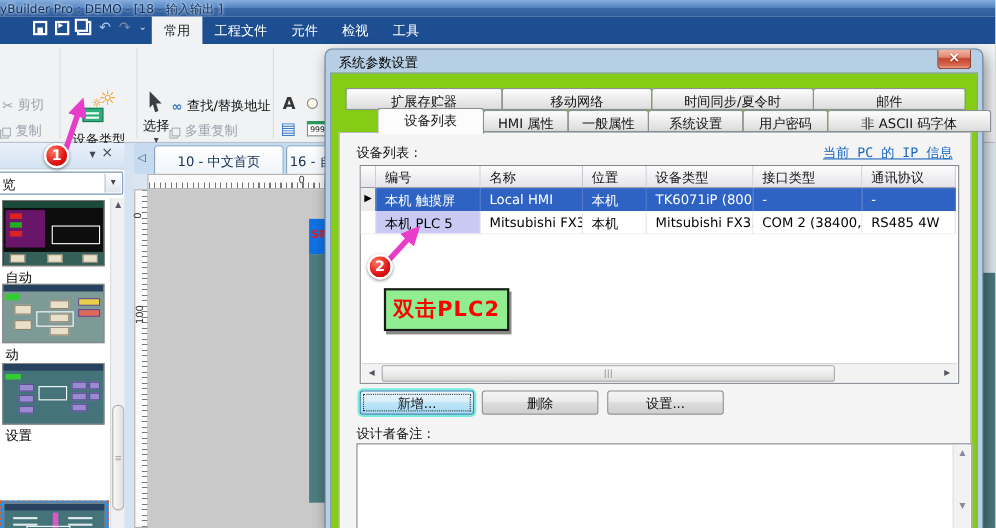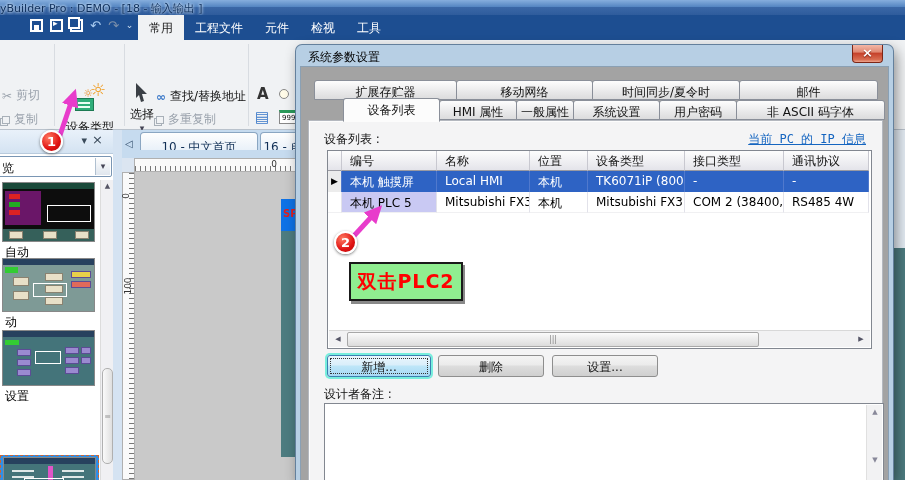--- a/index.html
+++ b/index.html
@@ -61,21 +61,21 @@
   .bbtn { position:absolute; background:#e8e0c8; border:1px solid #8a8270; }
   #t4sel { position:absolute; left:0; top:275px; width:99px; height:77px; background:#2e8fe8; outline:1px dashed #cc6633; outline-offset:-1px; }
   #pscroll { position:absolute; left:100px; top:50px; width:13px; height:300px; background:#f0f0f3; border-left:1px solid #dcdcdc; }
   #pscroll .sa { position:absolute; left:0; width:13px; height:13px; font-size:7px; color:#556; text-align:center; line-height:13px; cursor:pointer; }
   #pscroll .sthumb { position:absolute; left:1px; top:188px; width:11px; height:96px; background:linear-gradient(90deg,#fafafa,#dfdfdf); border:1px solid #b0b0b0; border-radius:5px; text-align:center; color:#999; font-size:8px; line-height:96px; cursor:grab; }
   #splitter { position:absolute; left:113px; top:130px; width:9px; height:350px; background:#d5e3f2; }
 
   
   #wtabs { position:absolute; left:122px; top:130px; width:174px; height:28px; background:#c6dbef; }
   #wtabs .navl { position:absolute; left:3px; top:8px; color:#35506e; font-size:10px; cursor:pointer; }
-  .wtab { position:absolute; top:2px; height:18px; background:linear-gradient(#fefefe,#e9f1f9); border:1px solid #8aa6c2; border-bottom:none; border-radius:4px 4px 0 0; text-align:center; padding-top:6px; font-size:12px; color:#102f55; overflow:hidden; white-space:nowrap; cursor:pointer; }
+  .wtab { position:absolute; top:2px; height:38px; background:linear-gradient(#fefefe,#e9f1f9); border:1px solid #8aa6c2; border-bottom:none; border-radius:4px 4px 0 0; text-align:center; padding-top:6px; font-size:12px; color:#102f55; overflow:hidden; white-space:nowrap; cursor:pointer; }
   #rulerh { position:absolute; left:134px; top:158px; width:162px; height:14px; background:#fafafa; border:1px solid #b0b0b0; }
   #rulerh .ticks { position:absolute; left:0; bottom:0; width:100%; height:5px; background:repeating-linear-gradient(to right,#777 0 1px,transparent 1px 5px); }
   #rulerh .r0 { position:absolute; right:18px; top:0; font-size:9px; color:#333; }
   #rulerv { position:absolute; left:122px; top:172px; width:13px; height:308px; background:#fafafa; border:1px solid #b0b0b0; }
   #rulerv .ticks { position:absolute; right:0; top:0; height:100%; width:5px; background:repeating-linear-gradient(to bottom,#777 0 1px,transparent 1px 5px); }
   .rv { position:absolute; left:0px; font-size:9px; color:#333; transform:rotate(-90deg); transform-origin:center; }
   #canvas { position:absolute; left:135px; top:172px; width:161px; height:308px; background:#c9c9c9; }
   #frag-sp { position:absolute; left:281px; top:199px; width:15px; height:32px; background:#0e72e6; color:#e01f1f; font-size:10px; font-weight:bold; overflow:hidden; padding:9px 0 0 2px; }
   #frag-teal { position:absolute; left:281px; top:231px; width:15px; height:226px; background:#4d7c80; }
   #rsliver-a { position:absolute; left:893px; top:130px; width:12px; height:118px; background:#e4ecf4; }
@@ -83,29 +83,29 @@
   #rsliver-c { position:absolute; left:890px; top:150px; width:3px; height:330px; background:#cfe4f2; }
 
   
   #dialog { position:absolute; left:296px; top:45px; width:597px; height:435px; z-index:20;
     background:#b7cfe4; border-radius:6px 6px 0 0; box-shadow:0 0 0 1px #64809c, 3px 5px 14px rgba(0,0,0,.45); }
   #dlg-title { position:absolute; left:12px; top:4px; font-size:12px; color:#000; }
   #dlg-close { position:absolute; right:10px; top:0; width:31px; height:18px; cursor:pointer;
     background:linear-gradient(#f4b7a6,#e08a74 40%,#c6432c 50%,#d86c50 85%,#eda48e);
     border:1px solid #7c2616; border-top:none; border-radius:0 0 4px 4px;
     color:#fff; font-weight:bold; font-size:13px; text-align:center; line-height:16px; text-shadow:0 1px 1px #7a1f10; }
-  #dlg-client { position:absolute; left:4px; right:4px; top:21px; bottom:0; background:#a3a3a3; border:1px solid #8aa0b4; border-bottom:none; }
+  #dlg-client { position:absolute; left:4px; right:4px; top:21px; bottom:0; background:#84cc16; border:1px solid #8aa0b4; border-bottom:none; }
   .trow { position:absolute; display:flex; }
   #tabs1 { left:13px; top:13px; }
   #tabs2 { left:11px; top:33px;margin-left:31px; }
   .dtab { height:20px; background:linear-gradient(#fdfdfd,#e9e9ea 60%,#dcdcdd); border:1px solid #8a8f99; border-radius:3px 3px 0 0; text-align:center; padding-top:3px; font-size:12px; margin-right:-1px; cursor:pointer; overflow:hidden; white-space:nowrap; }
   #tabs1 .dtab:nth-child(1){width:143px;} #tabs1 .dtab:nth-child(2){width:137px;}
   #tabs1 .dtab:nth-child(3){width:148px;} #tabs1 .dtab:nth-child(4){width:139px;}
   #tabs2 .dtab:nth-child(1){width:97px; height:24px; position:relative; top:-2px; background:#fcfcfc; border-bottom:1px solid #fcfcfc; z-index:3; font-weight:normal;}
-  #tabs2 .dtab:nth-child(2){width:78px;} #tabs2 .dtab:nth-child(3){width:58px;}
+  #tabs2 .dtab:nth-child(2){width:78px;} #tabs2 .dtab:nth-child(3){width:74px;}
   #tabs2 .dtab:nth-child(4){width:87px;} #tabs2 .dtab:nth-child(5){width:78px;}
   #tabs2 .dtab:nth-child(6){width:149px;}
   #dpage { position:absolute; left:7px; top:53px; width:575px; height:360px; background:#f4f4f5; border:1px solid #b4b8bf; border-bottom:none; box-shadow:inset 1px 1px 0 #fdfdfd; }
   #devlabel { position:absolute; left:15px; top:10px; }
   #iplink { position:absolute; right:16px; top:10px; color:#1565c0; text-decoration:underline; font-family:"DejaVu Sans Mono","Liberation Mono",monospace; font-size:12px; cursor:pointer; }
   #dtable { position:absolute; left:18px; top:29px; width:545px; height:199px; background:#fff; border:1px solid #828790; }
   .t-grid { display:grid; grid-template-columns:14px 95px 93px 58px 97px 99px 85px; }
   .th { height:20px; background:linear-gradient(#fdfdfd,#e4e4ea); border-right:1px solid #c8c8d0; border-bottom:1px solid #9a9aa2; padding:2px 0 0 8px; font-size:12px; overflow:hidden; white-space:nowrap; }
   .td { height:21px; padding:3px 0 0 8px; font-size:12px; overflow:hidden; white-space:nowrap; cursor:default; }
   .r1 .td { background:#2e63c4; color:#fff; border-right:1px solid #5079cd; }

